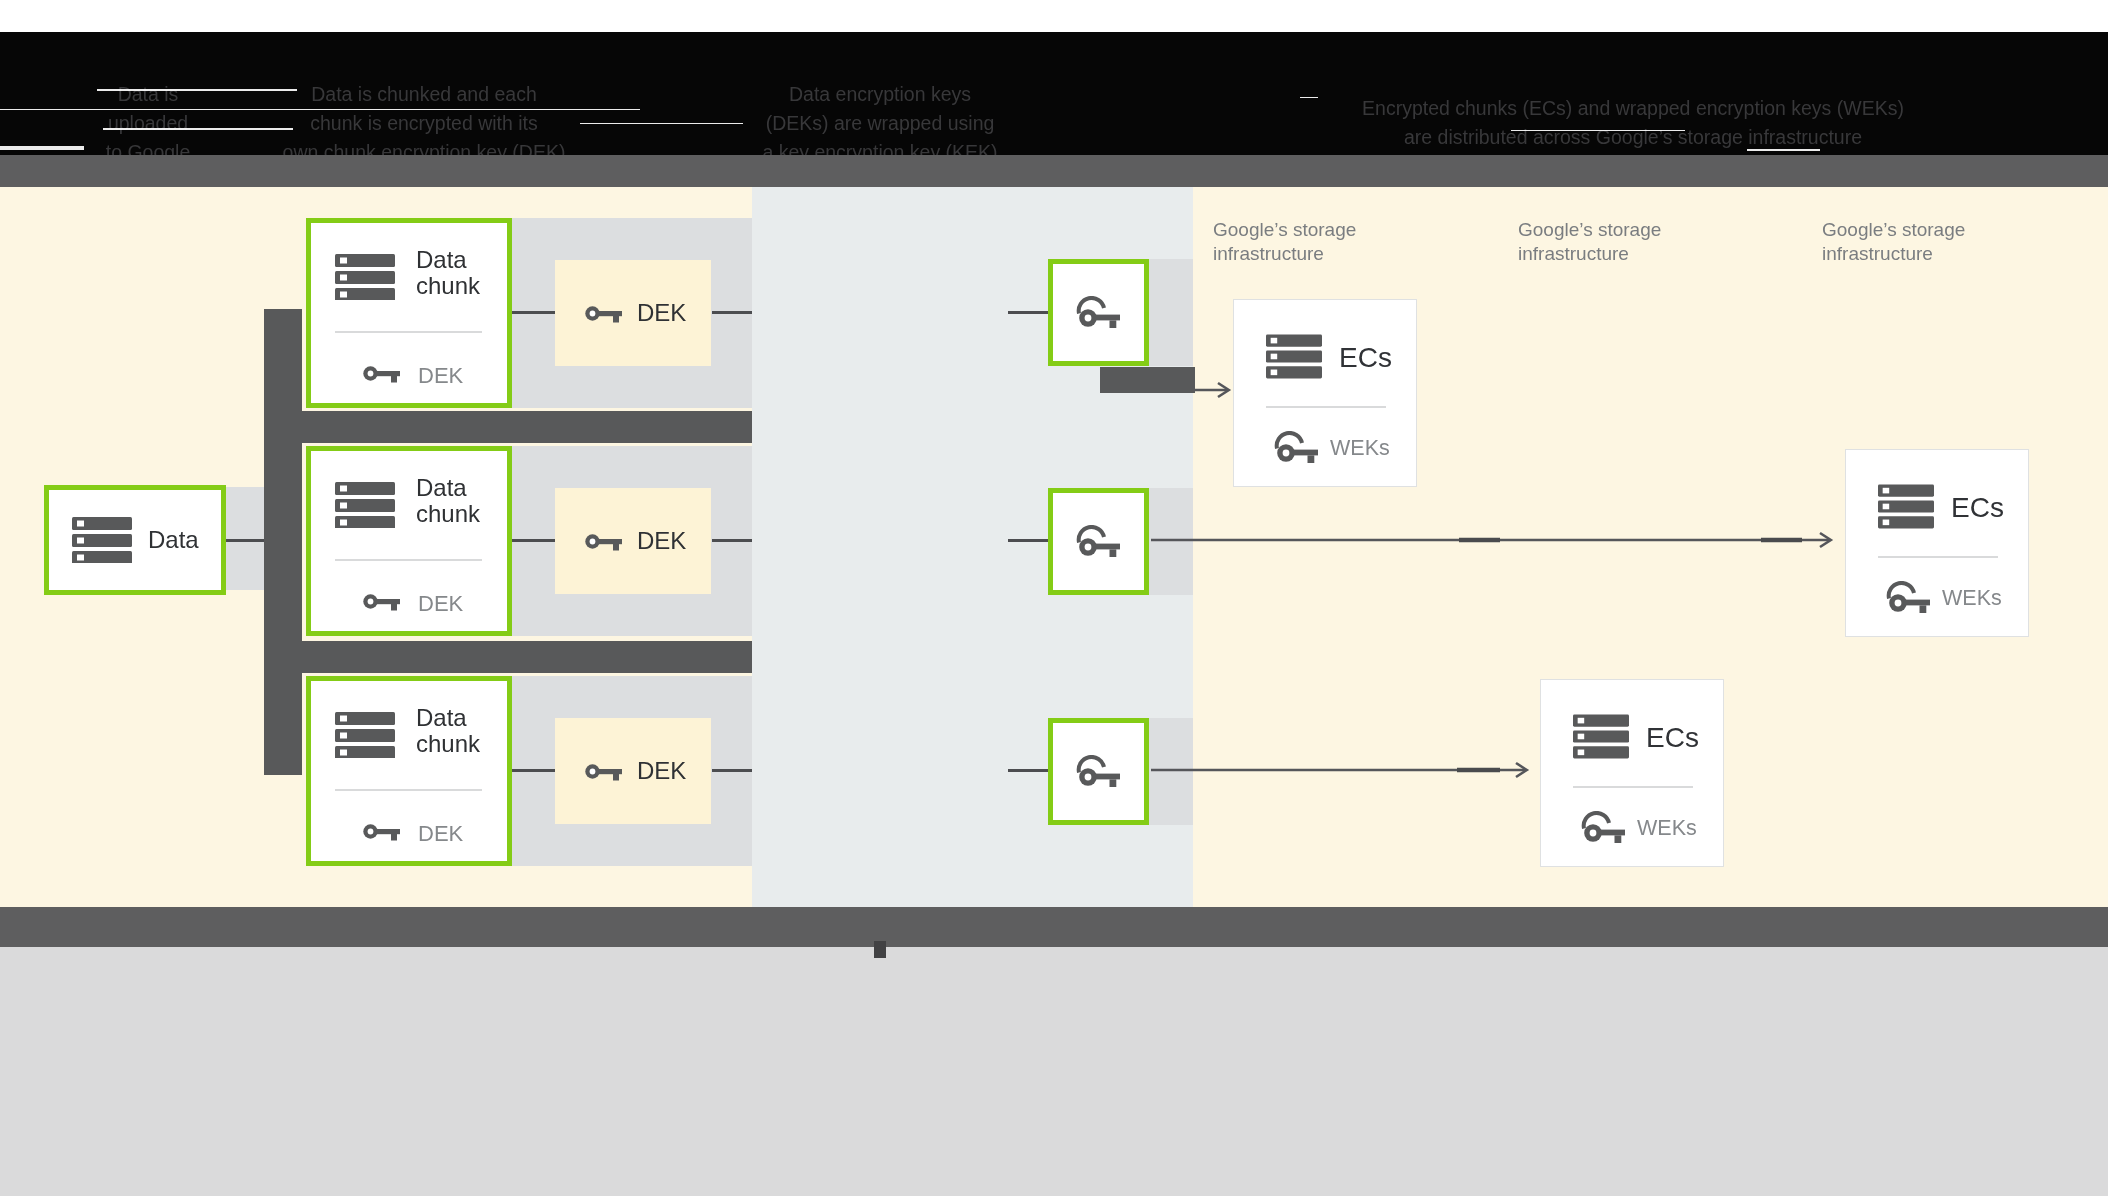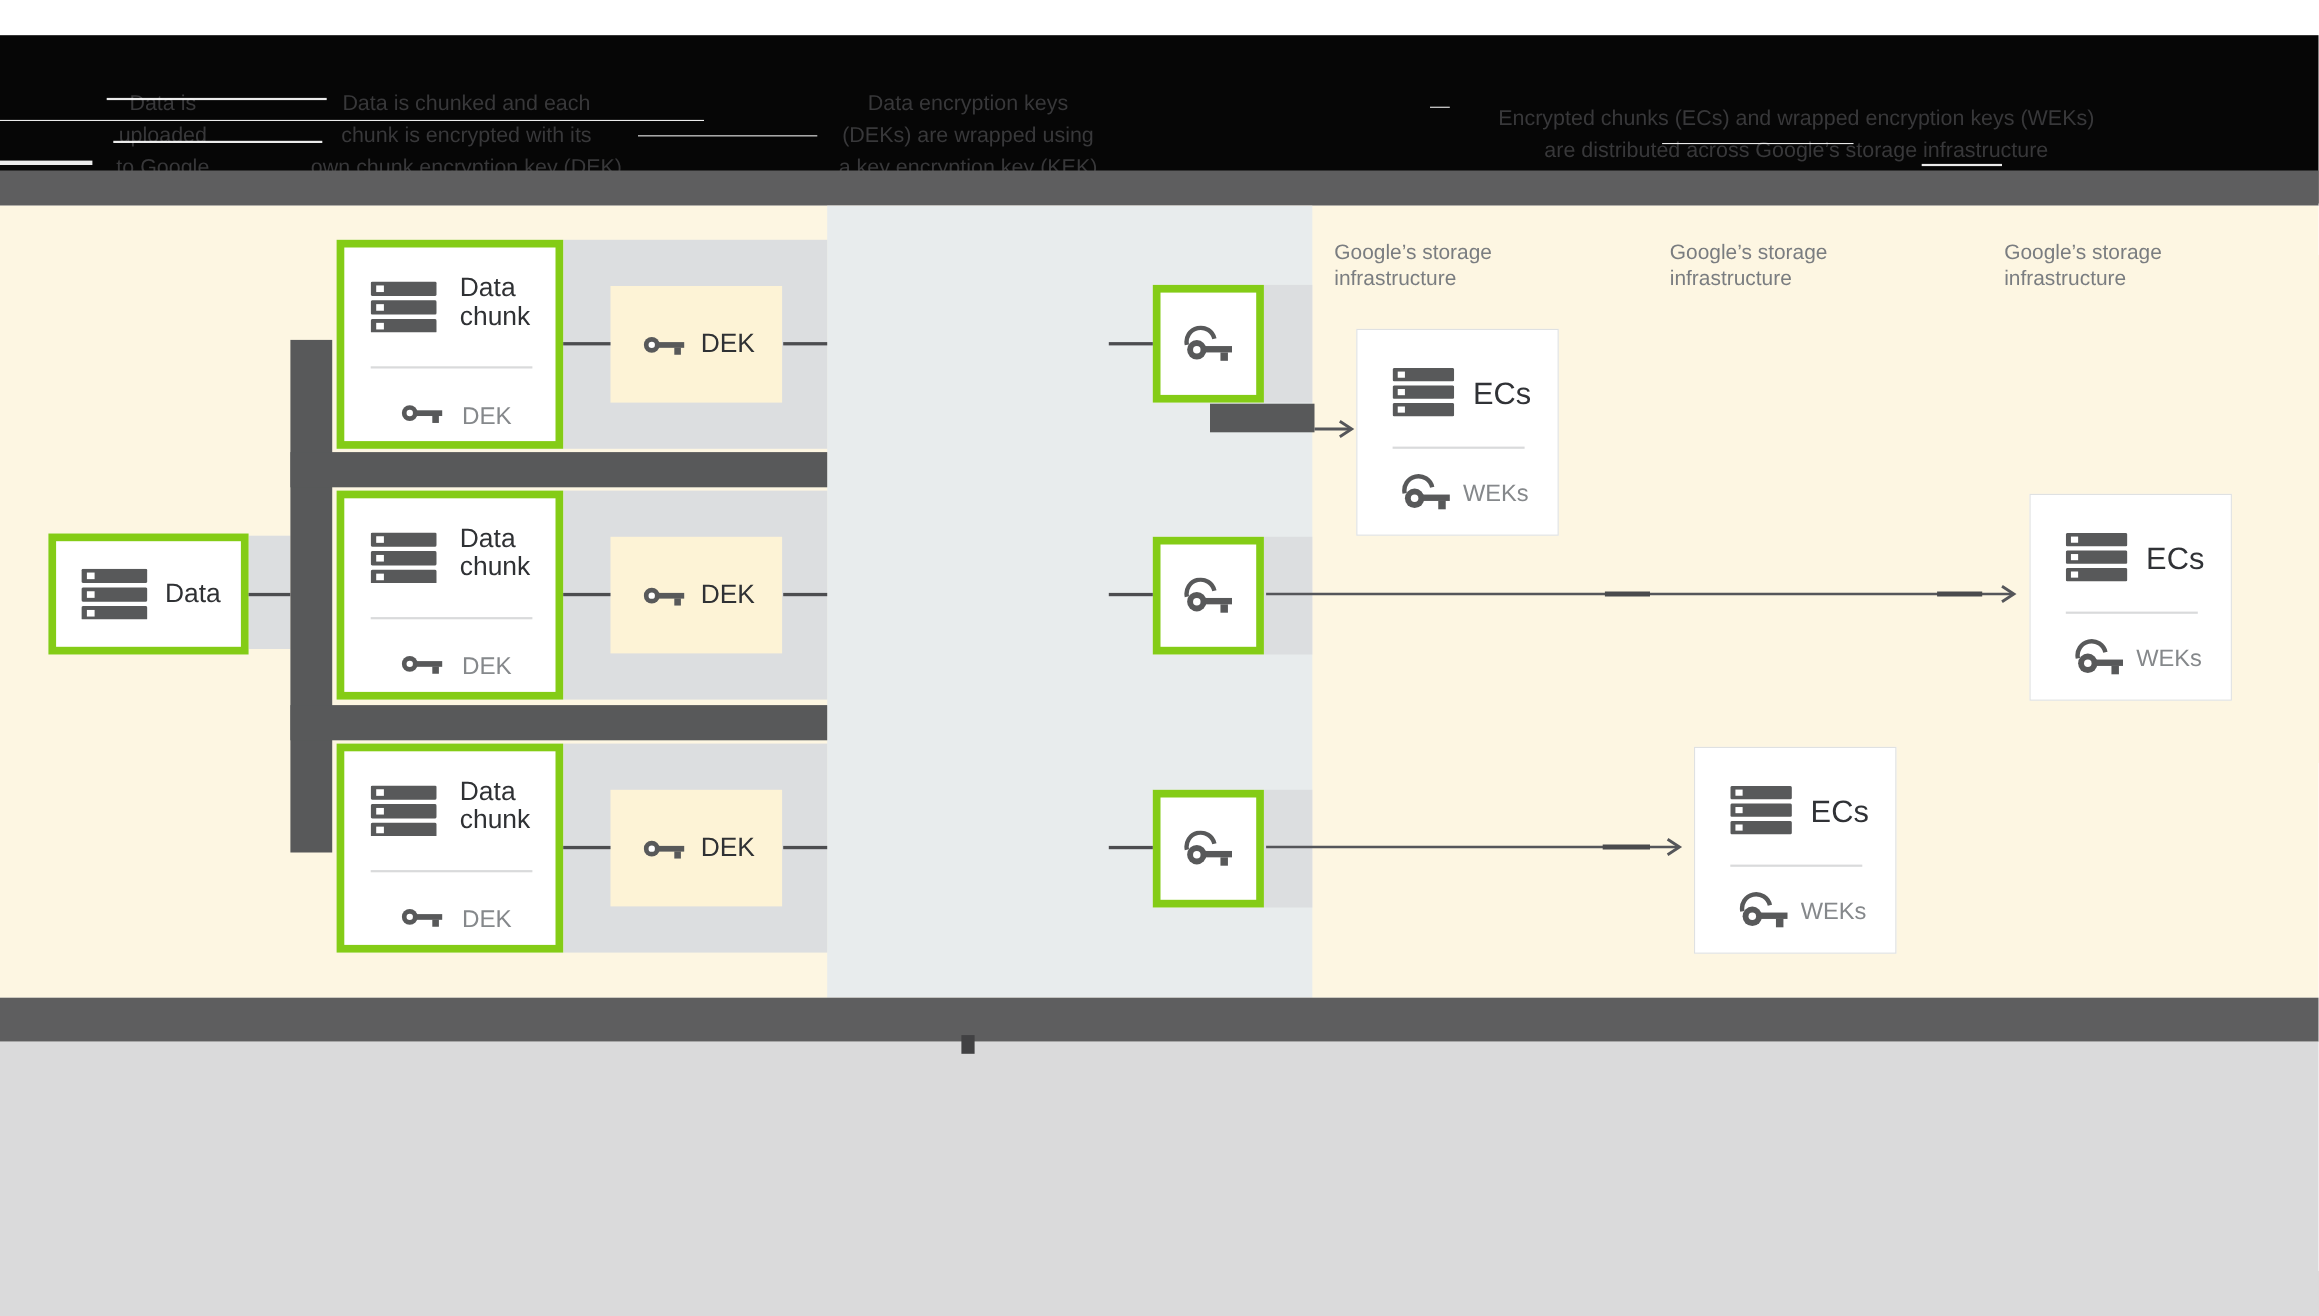--- a/index.html
+++ b/index.html
@@ -24,21 +24,21 @@
   .tick{left:874px;top:941px;width:12px;height:17px;background:#414143;}
 
   
   .strip{background:#dcdee0;}
   .trunk,.hbar,.thickarrow{background:#58595a;}
   .trunk{left:264px;top:309px;width:38px;height:466px;}
   .hbar{left:264px;width:488px;height:32px;}
   .thickarrow{left:1100px;top:367px;width:95px;height:26px;}
 
   
-  .wbox{position:absolute;background:#ffffff;border:7px solid #84cc16;box-sizing:border-box;}
+  .wbox{position:absolute;background:#ffffff;border:5px solid #84cc16;box-sizing:border-box;}
   .chunk-box{left:306px;width:206px;height:190px;}
   .data-box{left:44px;top:485px;width:182px;height:110px;display:flex;align-items:center;}
   .key-box{left:1048px;width:101px;height:107px;display:flex;align-items:center;justify-content:center;}
   .ecs-box{width:184px;height:188px;border:1px solid #dfe1e2;}
 
   .dek-box{position:absolute;left:555px;width:156px;height:106px;background:#fdf3d6;
            display:flex;align-items:center;}
   .kek-box{position:absolute;left:793px;top:494px;width:175px;height:107px;background:#e3efe8;
            border:1px solid #d2e0d8;box-sizing:border-box;display:flex;align-items:center;}
 

